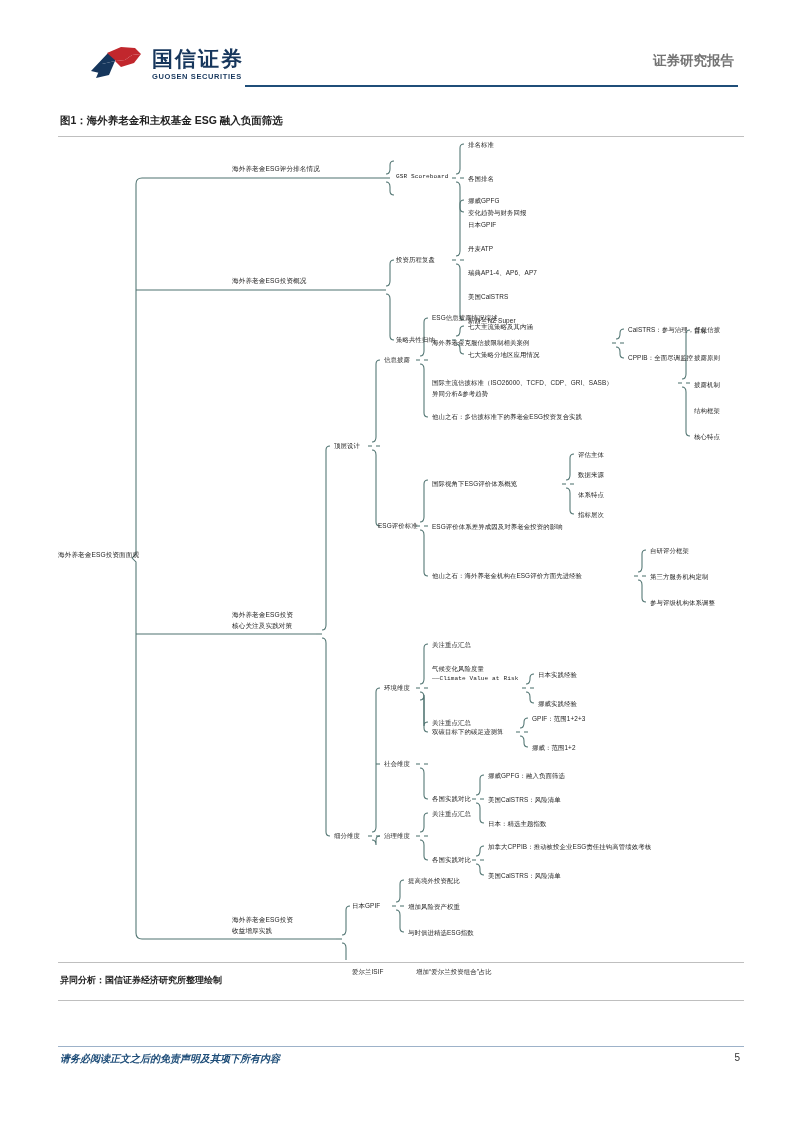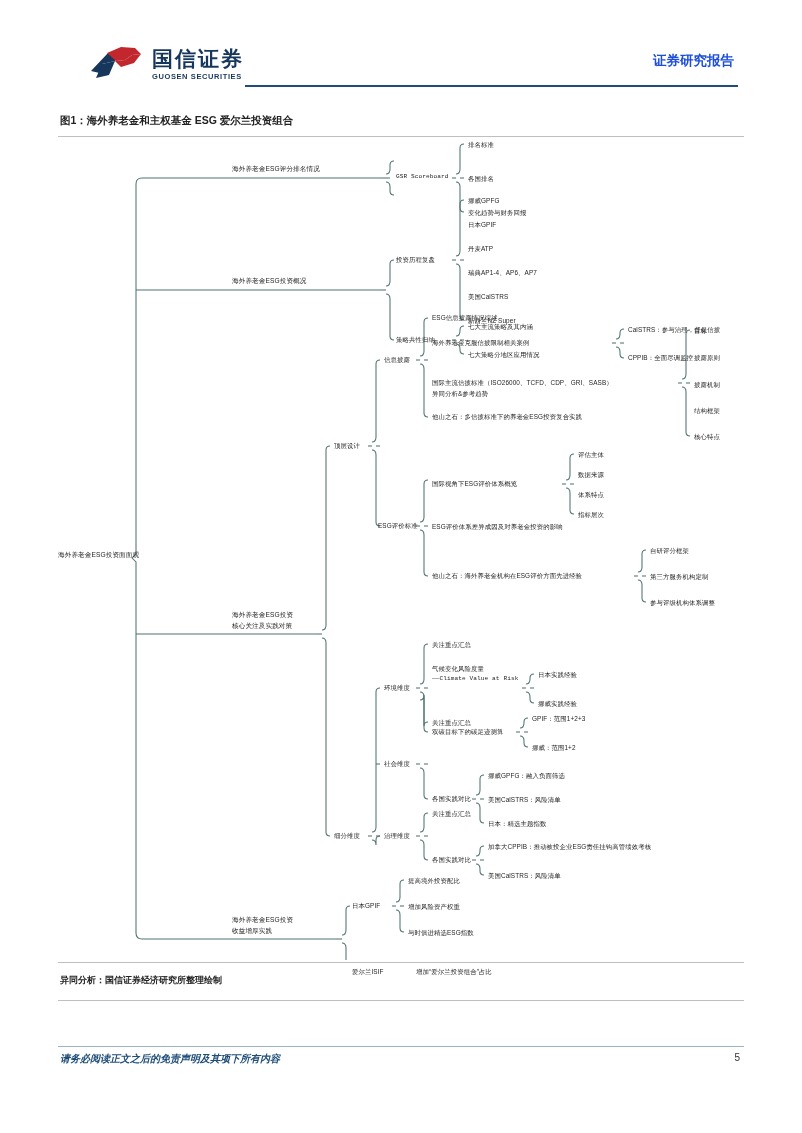--- a/index.html
+++ b/index.html
@@ -10,21 +10,21 @@
   }
   .page{position:absolute;inset:0;}
 
   
   .hdr{position:absolute;left:0;top:0;width:802px;height:100px;}
   .logo-wrap{position:absolute;left:88px;top:44px;display:flex;align-items:center;gap:8px;}
   .logo-mark{width:56px;height:40px;position:relative;}
   .logo-txt{display:flex;flex-direction:column;line-height:1;}
   .logo-cn{font-size:21px;font-weight:bold;color:#16365c;letter-spacing:2px;}
   .logo-en{font-size:7.5px;font-weight:bold;color:#16365c;letter-spacing:.6px;margin-top:4px;}
-  .hdr-right{position:absolute;right:68px;top:52px;font-size:13.5px;font-weight:bold;color:#1d4ed8;}
+  .hdr-right{position:absolute;right:68px;top:52px;font-size:13.5px;font-weight:bold;color:#737373;}
   .hdr-rule{position:absolute;left:245px;right:64px;top:85px;height:2px;background:#1f4e79;}
 
   
   .fig-title{position:absolute;left:60px;top:114px;font-size:10.5px;font-weight:bold;color:#222;}
   .rule{position:absolute;height:1px;background:#bfbfbf;left:58px;right:58px;}
   .rule-top{top:136px;}
   .rule-mid{top:962px;}
   .rule-bot{top:1000px;}
   .src{position:absolute;left:60px;top:974px;font-size:9px;font-weight:bold;color:#222;}
 
@@ -58,21 +58,21 @@
       </div>
       <div class="logo-txt">
         <span class="logo-cn">国信证券</span>
         <span class="logo-en">GUOSEN SECURITIES</span>
       </div>
     </div>
     <div class="hdr-right">证券研究报告</div>
     <div class="hdr-rule"></div>
   </div>
 
-  <div class="fig-title">图1：海外养老金和主权基金 ESG 爱尔兰投资组合</div>
+  <div class="fig-title">图1：海外养老金和主权基金 ESG 融入负面筛选</div>
   <div class="rule rule-top"></div>
   <div class="rule rule-mid"></div>
   <div class="src">异同分析：国信证券经济研究所整理绘制</div>
   <div class="rule rule-bot"></div>
 
   <div class="map">
     <svg width="802" height="820">
       <g fill="none" stroke="#4f7370" stroke-width="1.05">
 
         <path d="M132 418 L136 414 L136 44 Q136 38 142 38 L226 38"></path>

